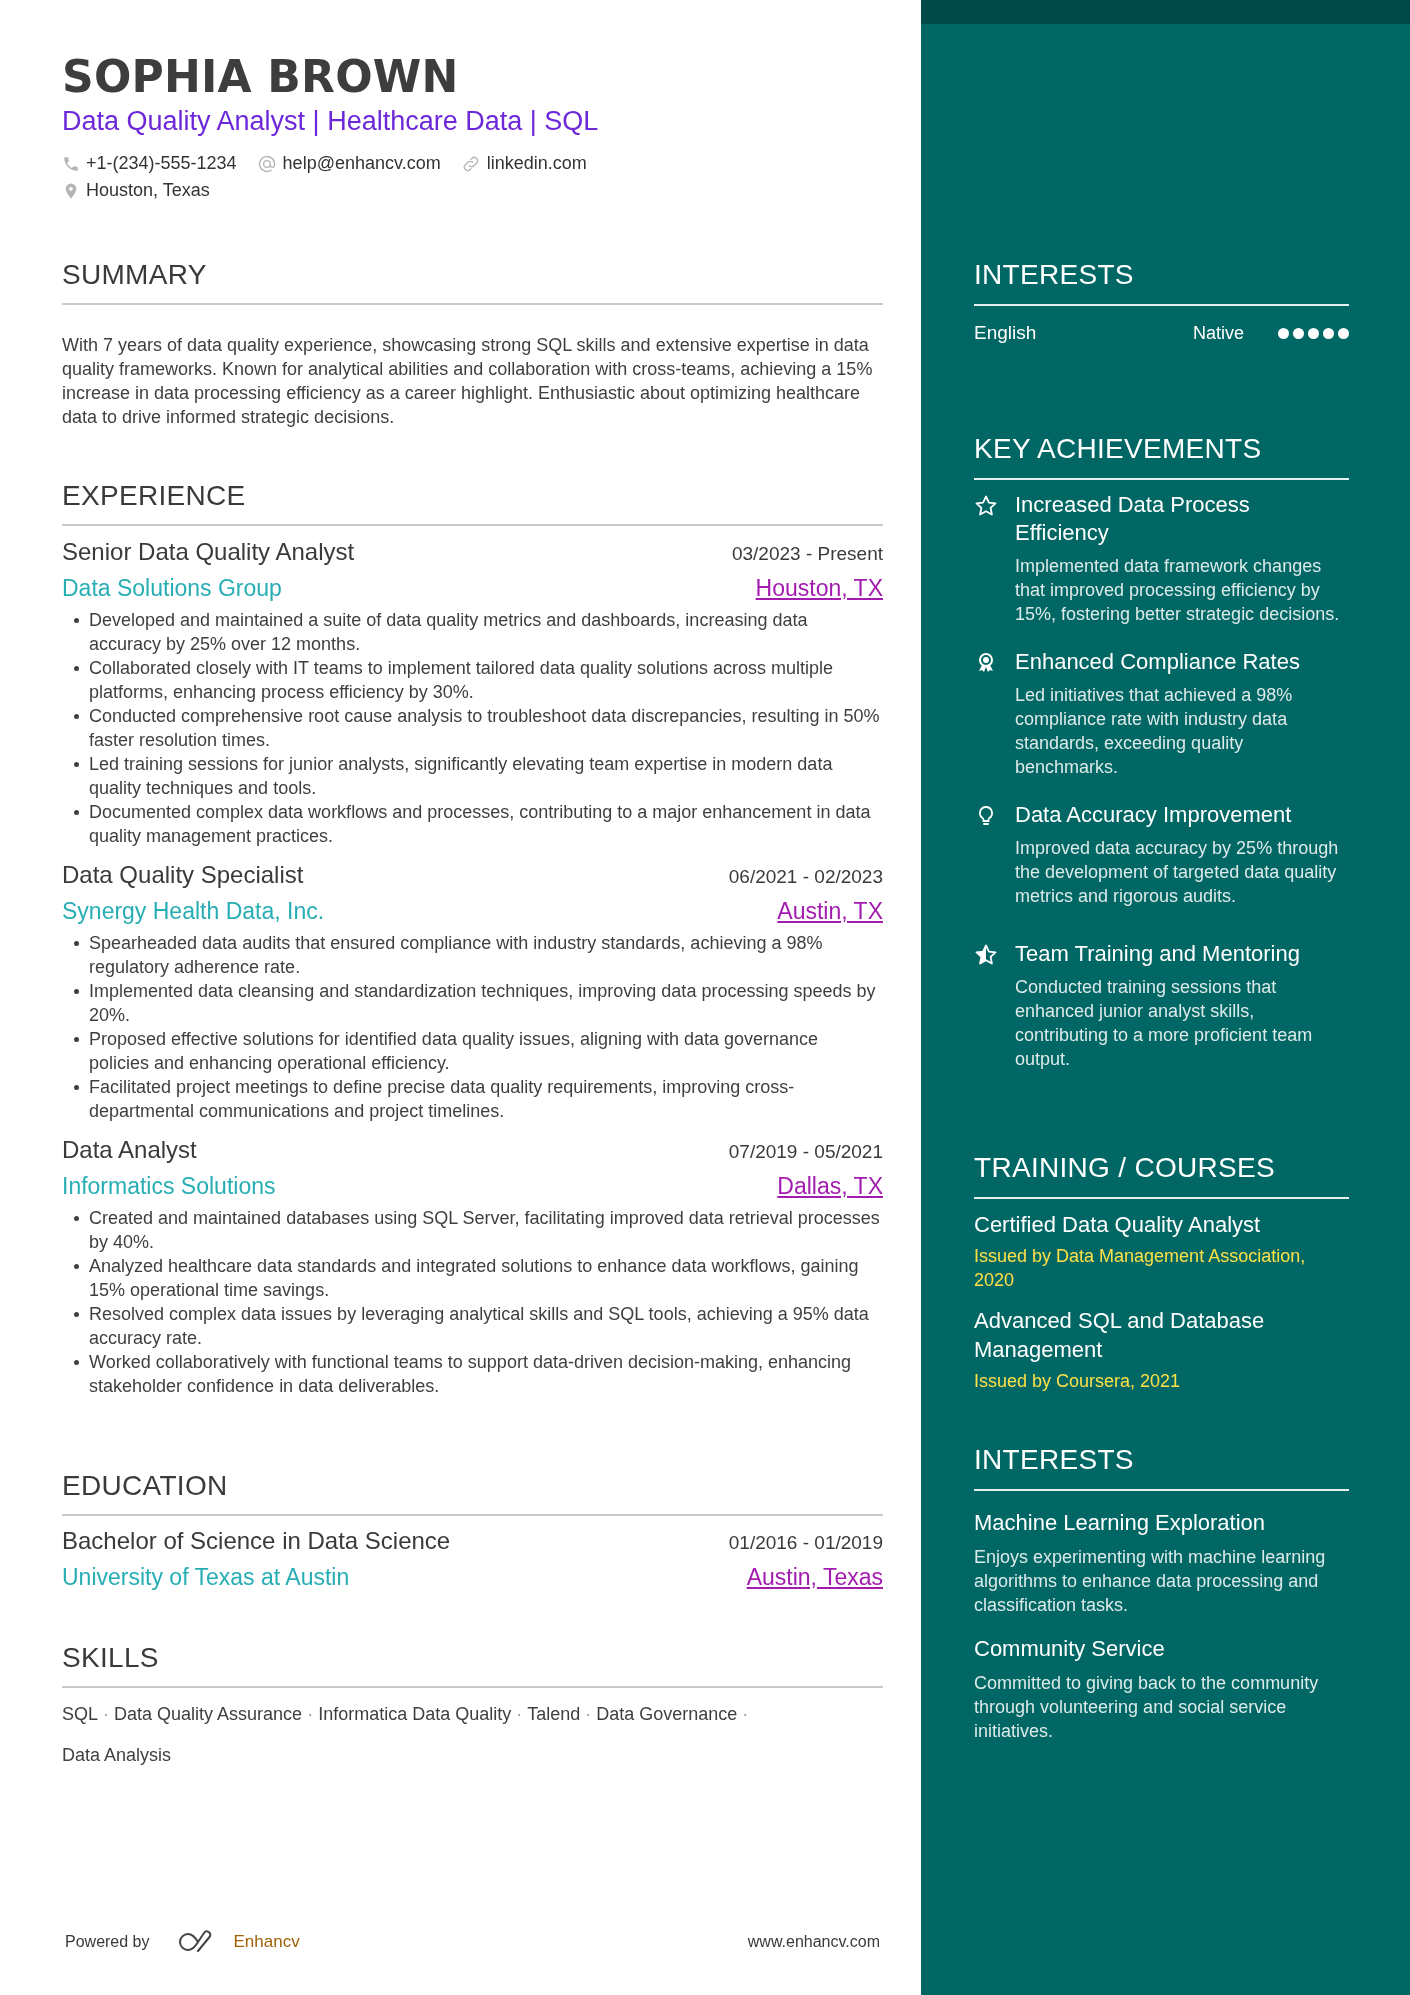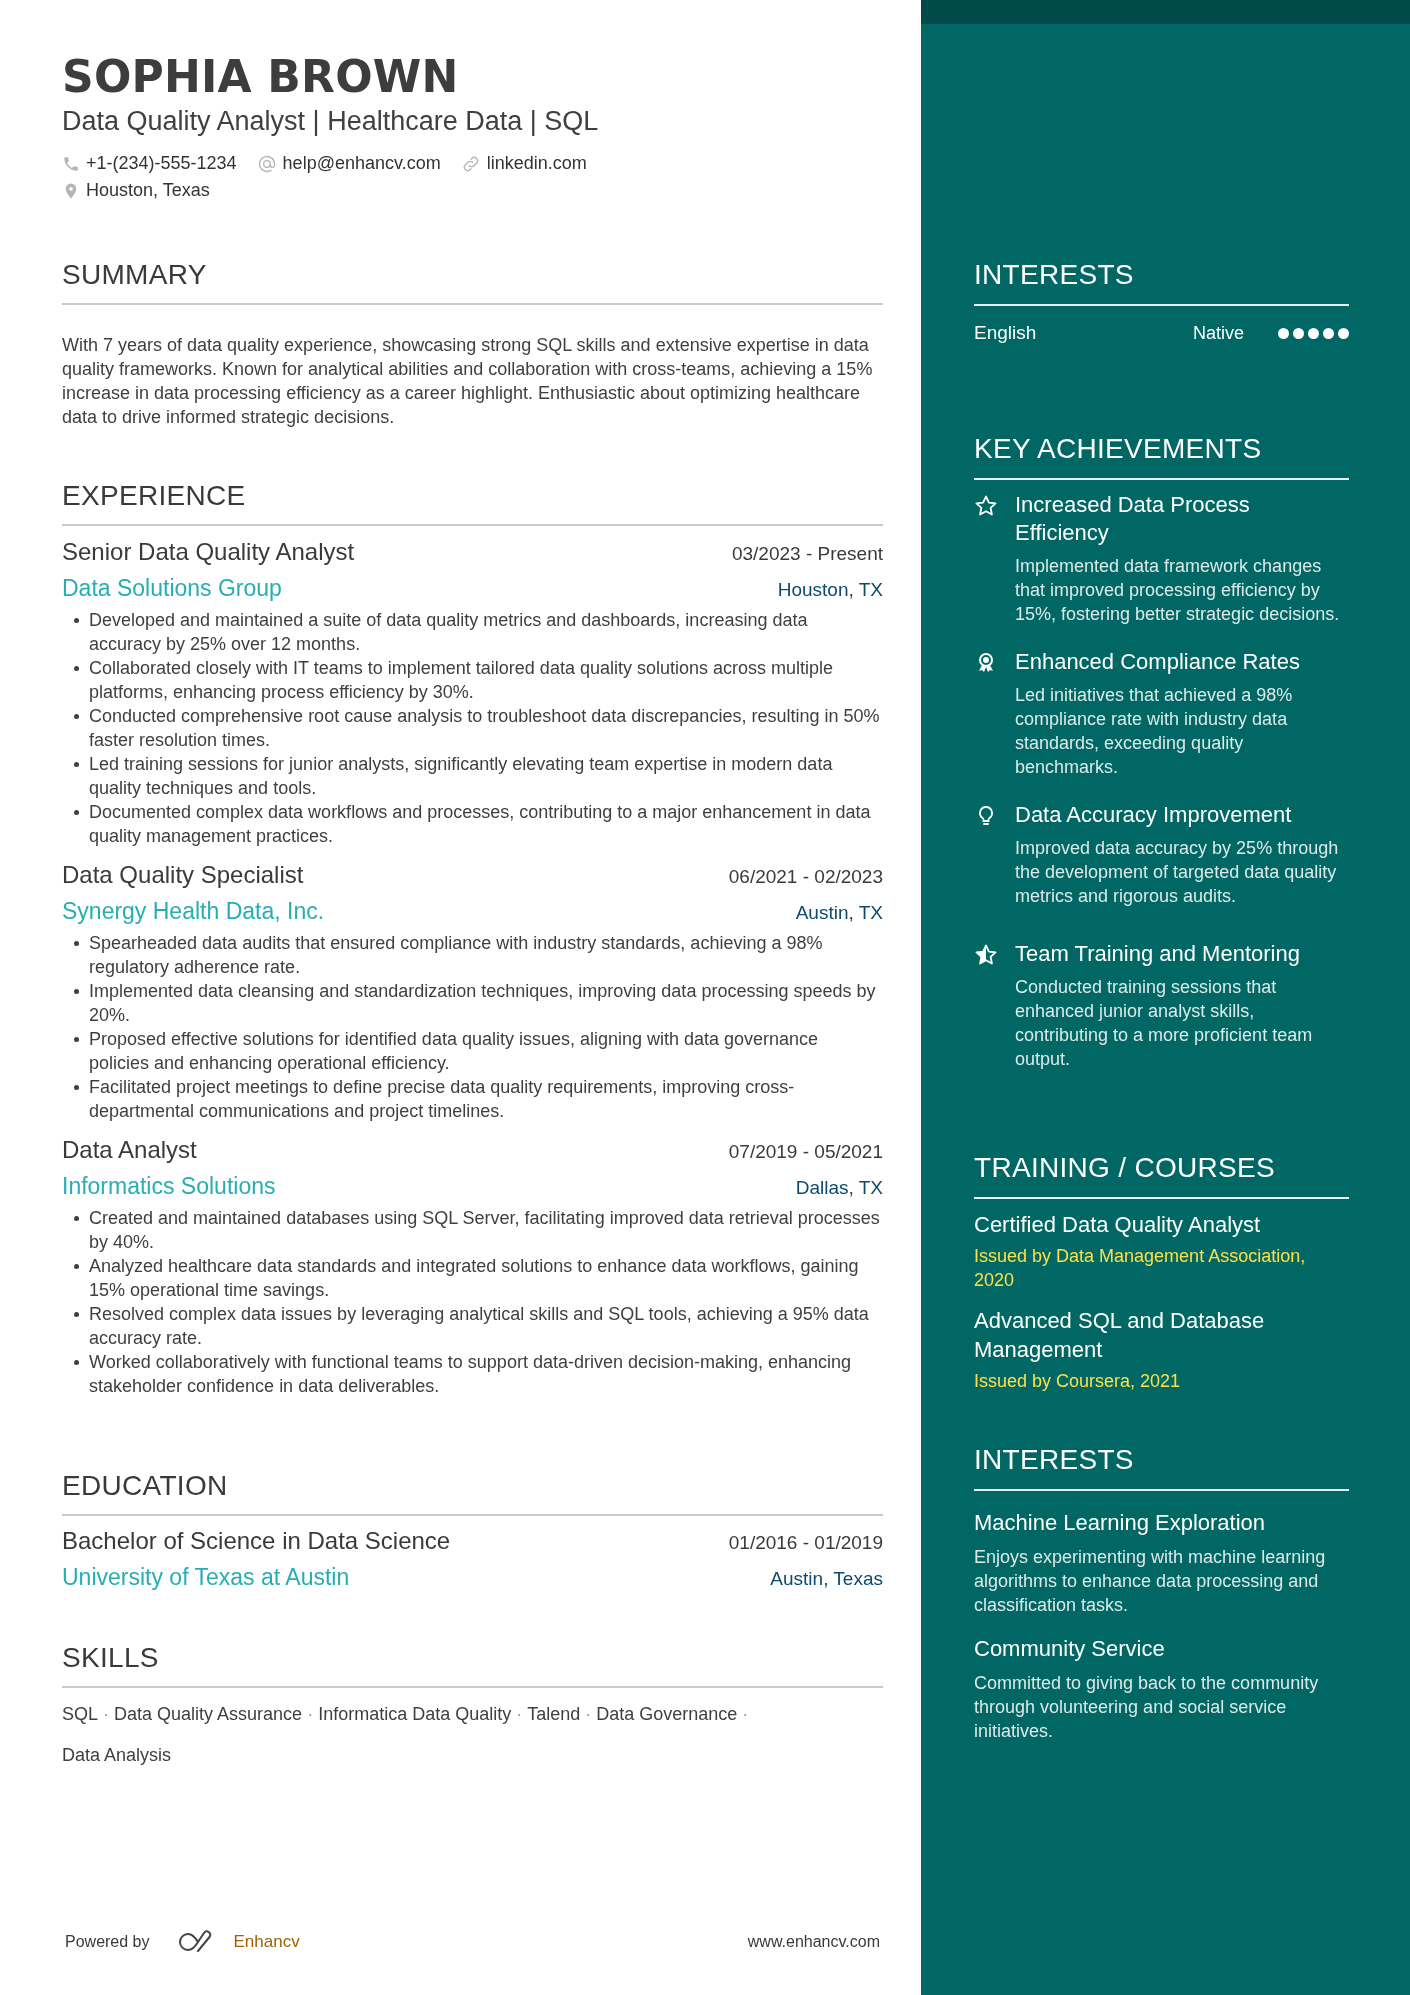--- a/index.html
+++ b/index.html
@@ -6,40 +6,40 @@
     html, body { width: 1410px; height: 1995px; background: #ffffff; }
     body { font-family: "Liberation Sans", sans-serif; color: #3a3a3a; position: relative; overflow: hidden; }
 
     .page { position: relative; width: 1410px; height: 1995px; }
 
     
     .left { position: absolute; left: 0; top: 0; width: 762px; height: 1995px; background: #fff; }
     .left-inner { position: absolute; left: 62px; top: 50px; width: 821px; }
 
     .name { font-family: "DejaVu Sans", sans-serif; font-weight: bold; font-size: 44px; color: #3d3d3d; letter-spacing: 0.2px; line-height: 54px; }
-    .headline { font-size: 27px; color: #404040; line-height: 34px; margin-top: 0px; }
+    .headline { font-size: 27px; color: #6d28d9; line-height: 34px; margin-top: 0px; }
 
     .contacts { margin-top: 12px; font-size: 18px; color: #333; }
     .contact-row { display: flex; align-items: center; height: 27px; }
     .contact-item { display: inline-flex; align-items: center; margin-right: 20px; }
     .contact-item svg { margin-right: 6px; }
 
     .section { position: absolute; left: 62px; width: 821px; }
     .section-title { font-size: 28px; color: #3a3a3a; font-weight: normal; letter-spacing: 0.3px; line-height: 34px; }
     .section-rule { height: 2px; background: #c9c9c9; margin-top: 11px; }
 
     .summary-text { margin-top: 28px; font-size: 18px; line-height: 24px; color: #3f3f3f; }
 
     .job { position: relative; }
     .job-head { display: flex; justify-content: space-between; align-items: baseline; }
     .job-title { font-size: 24px; color: #3a3a3a; }
     .job-date { font-size: 19px; color: #3a3a3a; }
     .job-sub { display: flex; justify-content: space-between; align-items: baseline; margin-top: 9px; }
     .job-company { font-size: 23px; color: #27adb4; }
-    .job-loc { font-size: 19px; color: #0c4a6e; }
+    .job-loc { font-size: 23px; color: #a21caf; text-decoration: underline; }
     .bullets { list-style: none; margin-top: 6px; }
     .bullets li { position: relative; padding-left: 27px; font-size: 18px; line-height: 24px; color: #3f3f3f; }
     .bullets li::before { content: ""; position: absolute; left: 12px; top: 10px; width: 5px; height: 5px; border-radius: 50%; background: #3f3f3f; }
 
     .skills-line { font-size: 18px; color: #3f3f3f; line-height: 41px; margin-top: 6px; }
     .skill-sep { color: #9a9a9a; margin: 0 5px; }
 
     .footer { position: absolute; left: 65px; top: 1930px; width: 815px; display: flex; align-items: center; justify-content: space-between; }
     .footer-left { display: flex; align-items: center; }
     .powered { font-size: 16px; color: #3a3a3a; margin-right: 28px; }

